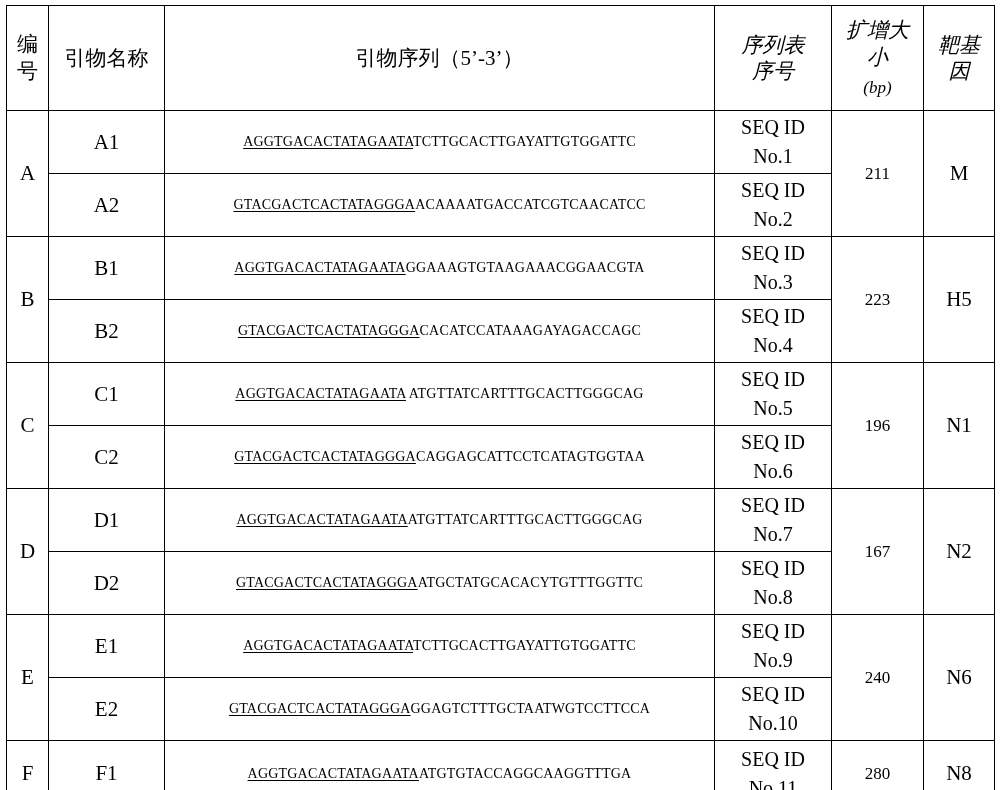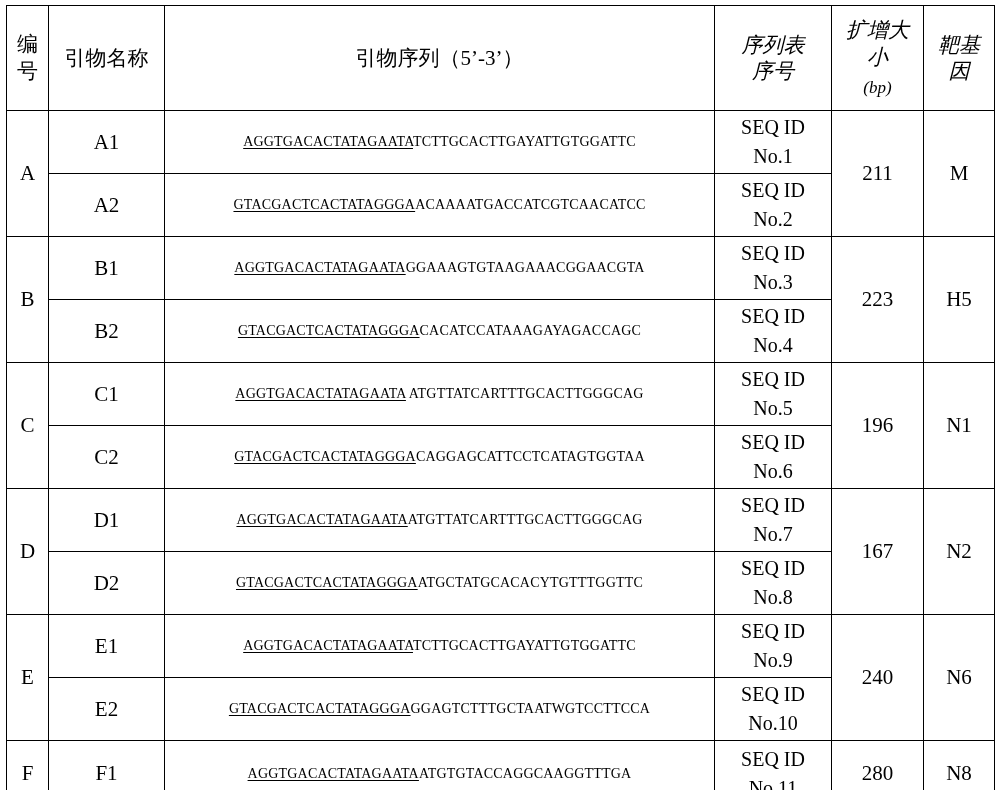--- a/index.html
+++ b/index.html
@@ -83,21 +83,21 @@
   .cell-seq .tag {
     text-decoration: underline;
     text-underline-offset: 2px;
   }
   .cell-seqid {
     font-size: 20px;
     line-height: 1.45;
   }
   .cell-seqid span { display: block; }
   .cell-size {
-    font-size: 21px;
+    font-size: 17px;
   }
   .cell-gene {
     font-size: 21px;
   }
 
   tbody tr { height: 60px; }
   tbody tr.row-last { height: 66px; }
 </style>
 </head>
 <body>

